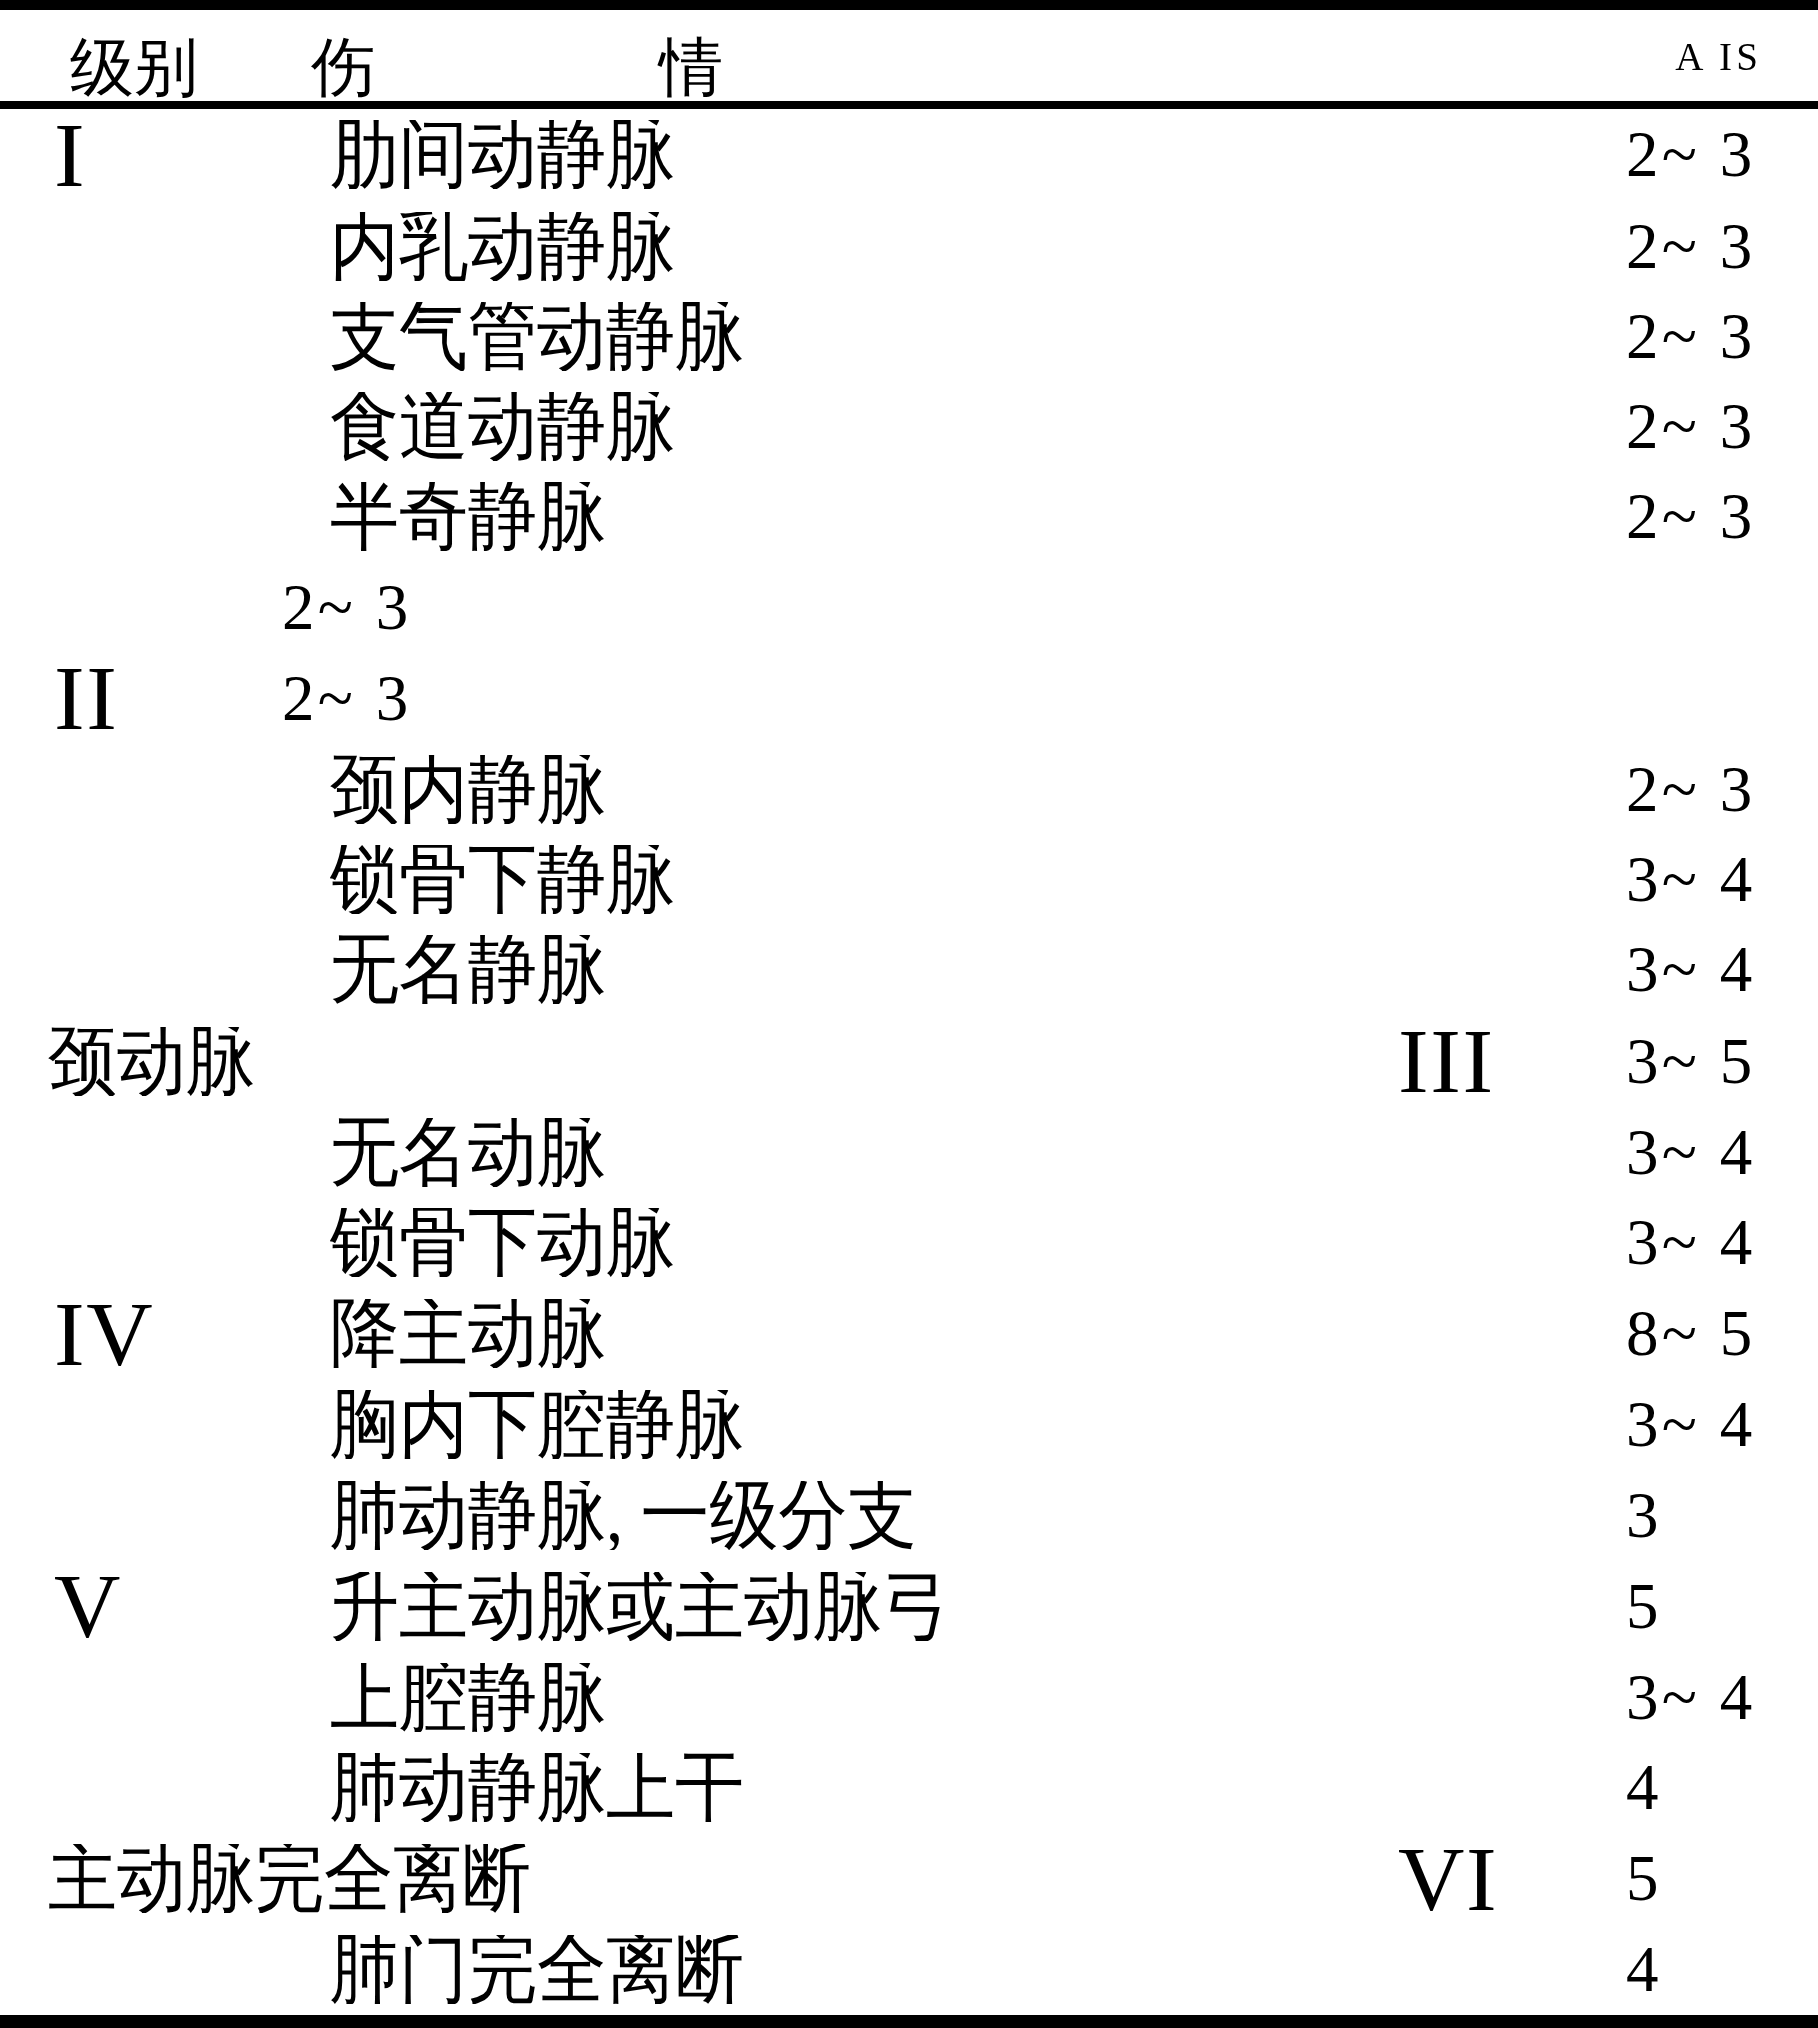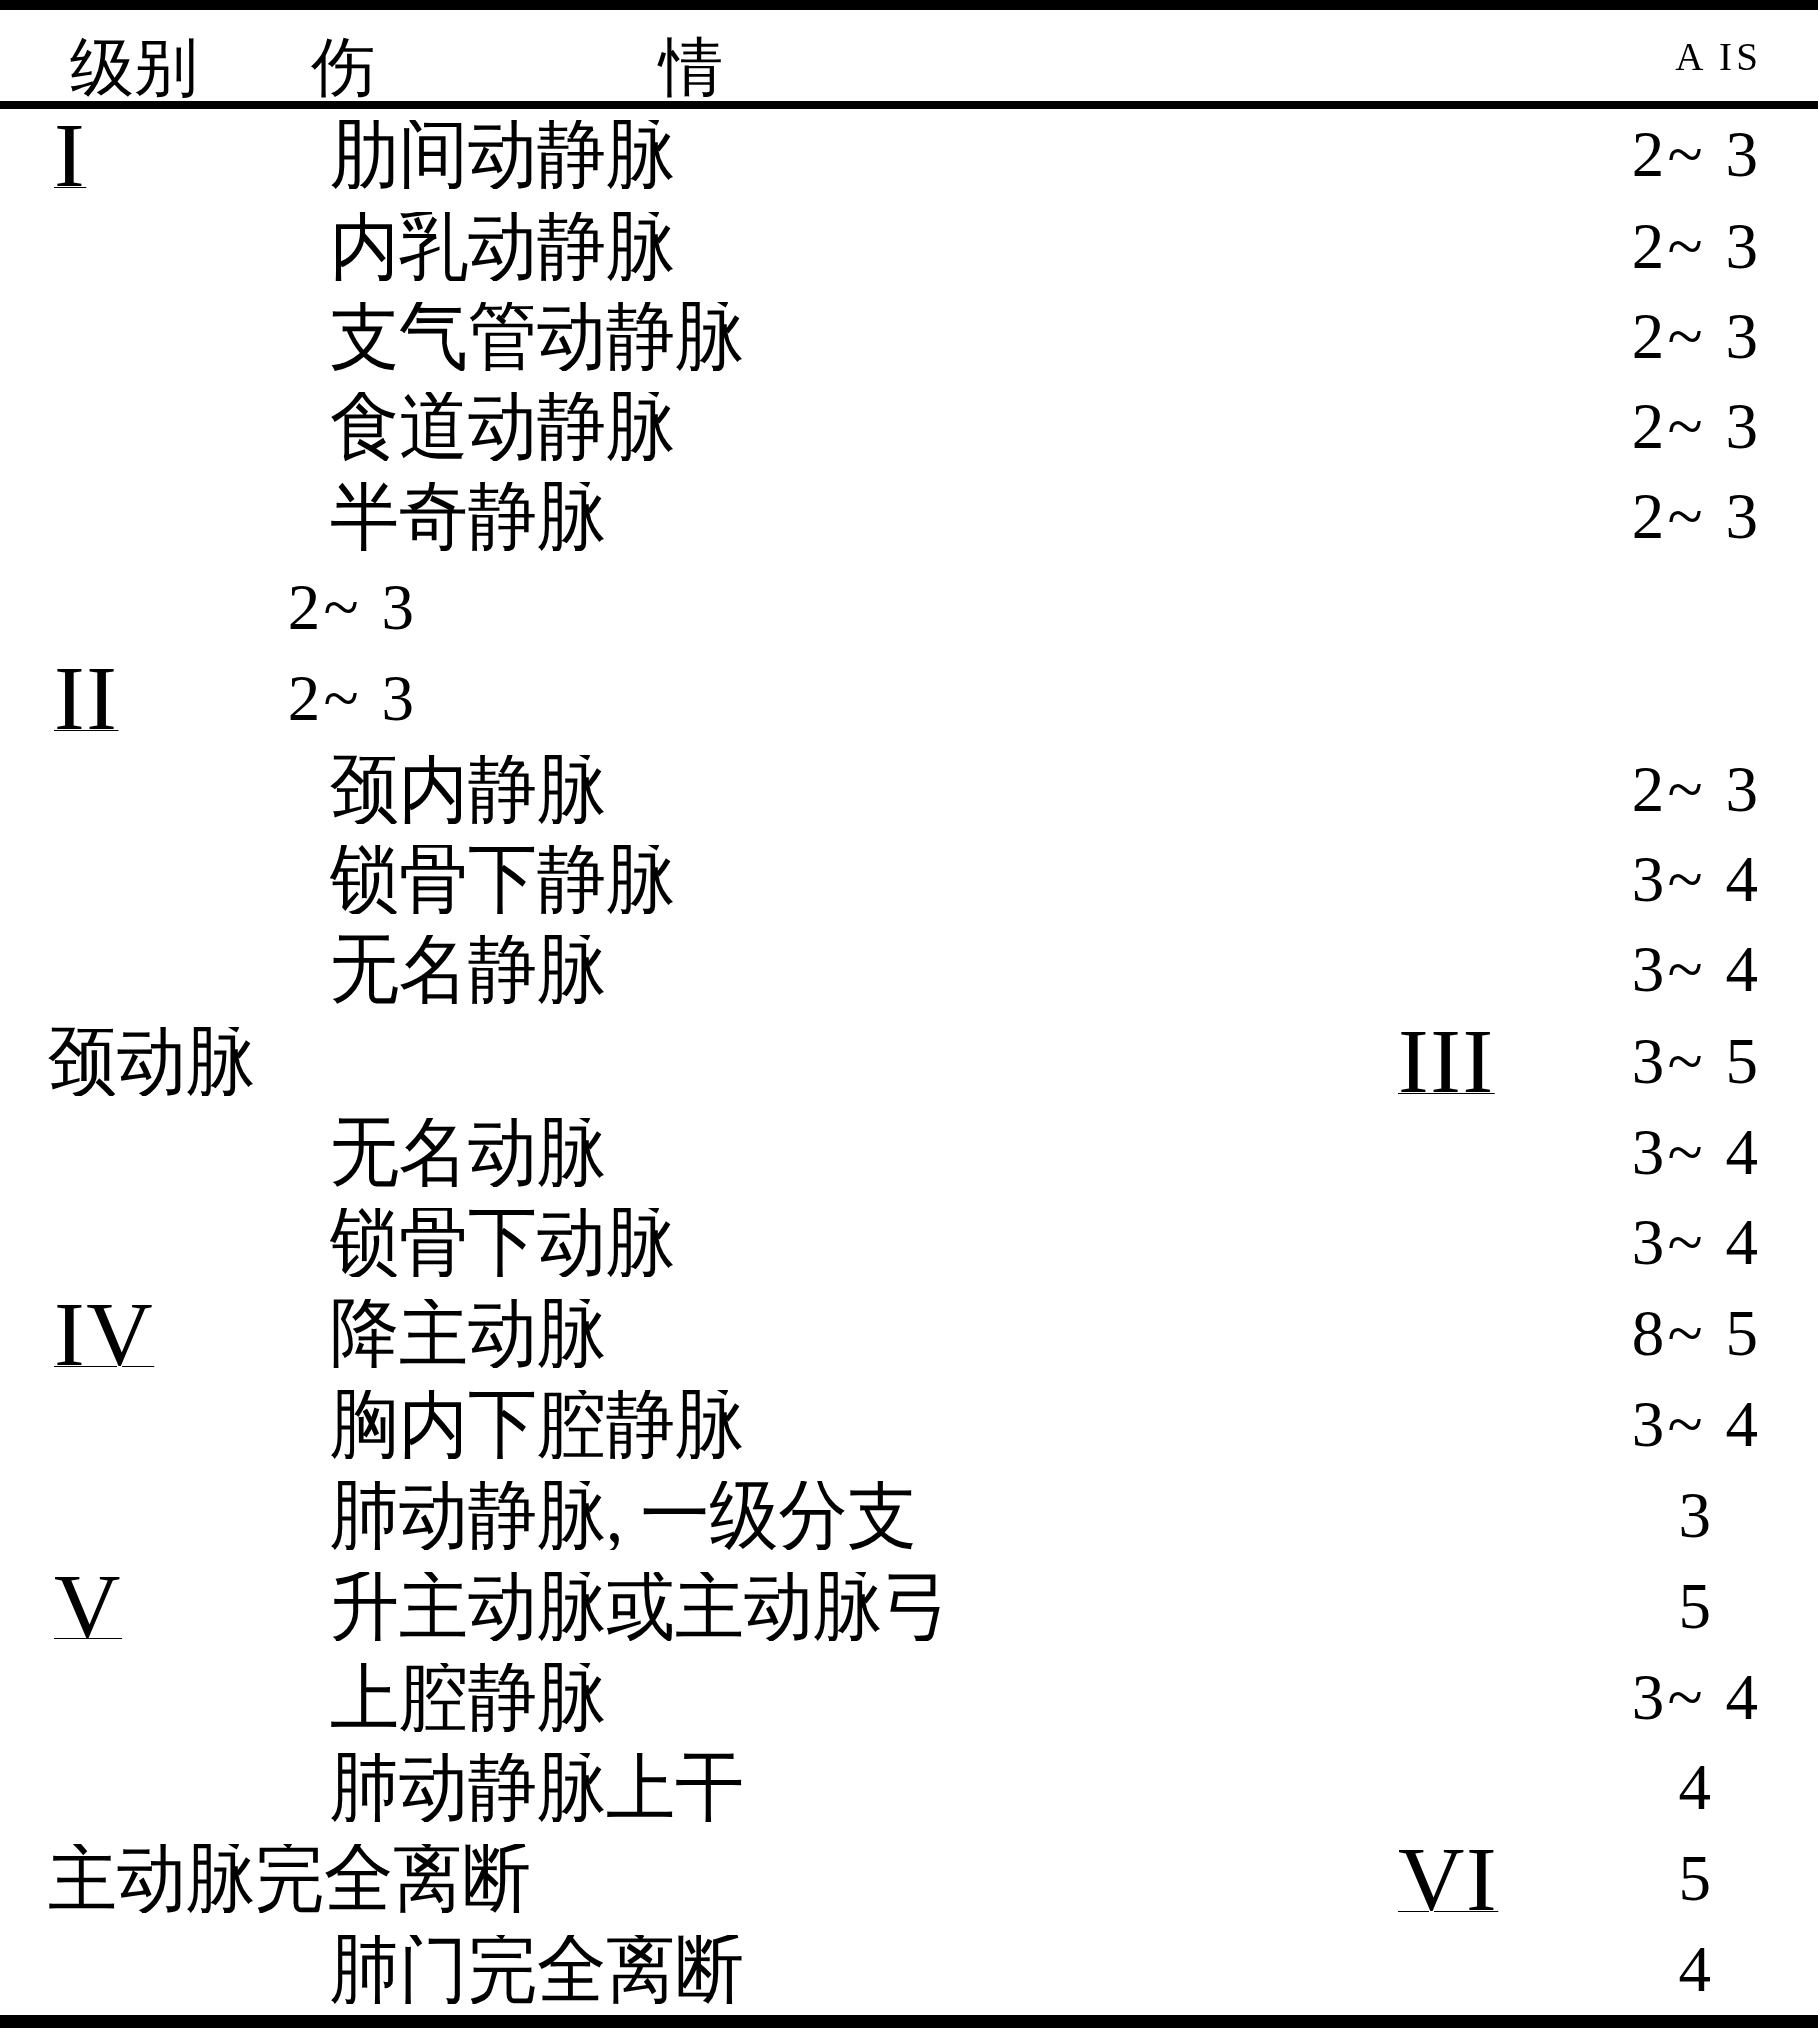--- a/index.html
+++ b/index.html
@@ -10,21 +10,20 @@
   .page {
     position: relative;
     width: 1818px;
     height: 2029px;
     background: #ffffff;
     color: #000000;
     font-family: "Liberation Serif", "DejaVu Serif", serif;
     display: flex;
     flex-direction: column;
     overflow: hidden;
-    text-decoration: underline;
   }
   .rule { background: #000000; flex: 0 0 auto; }
   .rule-top { height: 9.8px; }
   .rule-mid { height: 8.2px; }
   .rule-bottom { height: 14px; }
 
   .thead {
     position: relative;
     height: 91px;
     flex: 0 0 auto;
@@ -75,21 +74,20 @@
     font-size: 69px;
     line-height: 1;
     transform: scaleY(1.12);
     transform-origin: 0 50%;
     white-space: nowrap;
   }
   .c-ais { width: 192px; flex: 0 0 auto; }
   .num {
     display: inline-block;
     width: 141px;
-    text-align: center;
     font-size: 65px;
     line-height: 1;
     letter-spacing: 3.3px;
     white-space: nowrap;
   }
 </style>
 </head>
 <body>
 
 <div class="page">

